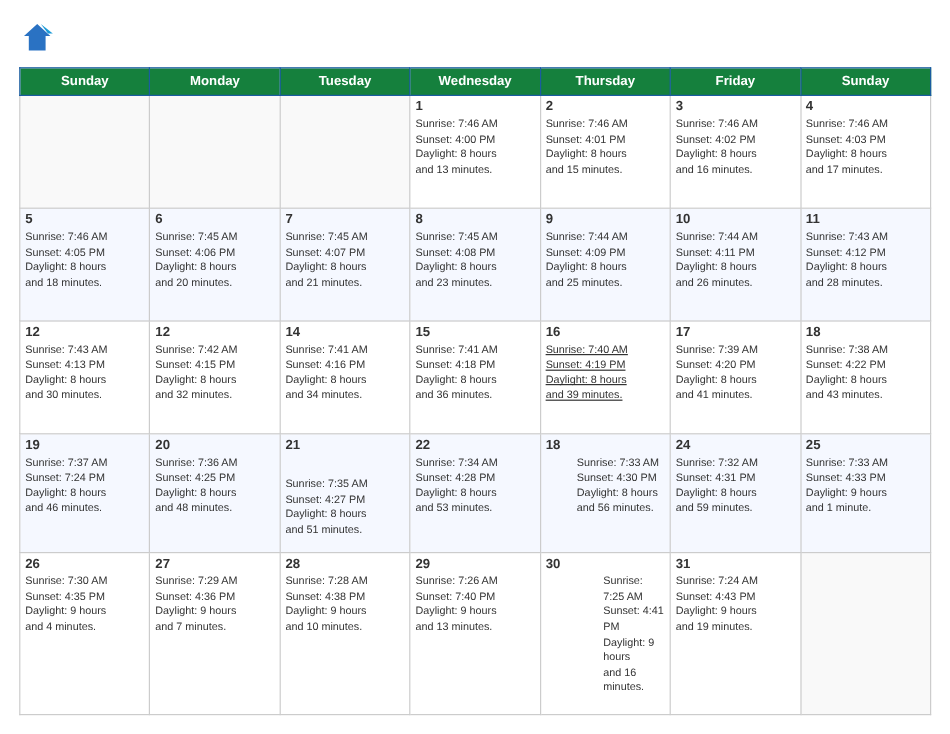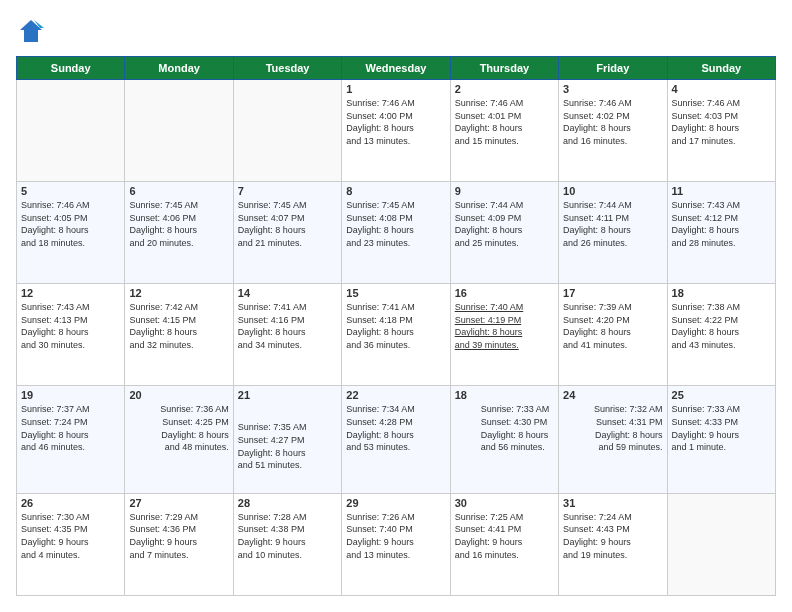--- a/index.html
+++ b/index.html
@@ -268,21 +268,21 @@
         <tr>
           <td>
             <span class="day-num">19</span>
             <div class="cell-text" style="white-space: pre-line;">Sunrise: 7:37 AM
 Sunset: 7:24 PM
 Daylight: 8 hours
 and 46 minutes.</div>
           </td>
           <td>
             <span class="day-num">20</span>
-            <div class="cell-text" style="white-space: pre-line; text-align: right;">Sunrise: 7:36 AM
+            <div class="cell-text" style="white-space: pre-line;">Sunrise: 7:36 AM
 Sunset: 4:25 PM
 Daylight: 8 hours
 and 48 minutes.</div>
           </td>
           <td>
             <span class="day-num">21</span>
             <div class="cell-text" style="white-space: pre-line; margin-top: 20px;">Sunrise: 7:35 AM
 Sunset: 4:27 PM
 Daylight: 8 hours
 and 51 minutes.</div>
@@ -296,21 +296,21 @@
           </td>
           <td>
             <span class="day-num">18</span>
             <div class="cell-text" style="white-space: pre-line; margin-left: 26px;">Sunrise: 7:33 AM
 Sunset: 4:30 PM
 Daylight: 8 hours
 and 56 minutes.</div>
           </td>
           <td>
             <span class="day-num">24</span>
-            <div class="cell-text" style="white-space: pre-line; text-align: right;">Sunrise: 7:32 AM
+            <div class="cell-text" style="white-space: pre-line;">Sunrise: 7:32 AM
 Sunset: 4:31 PM
 Daylight: 8 hours
 and 59 minutes.</div>
           </td>
           <td>
             <span class="day-num">25</span>
             <div class="cell-text" style="white-space: pre-line;">Sunrise: 7:33 AM
 Sunset: 4:33 PM
 Daylight: 9 hours
 and 1 minute.</div>
@@ -340,21 +340,21 @@
           </td>
           <td>
             <span class="day-num">29</span>
             <div class="cell-text" style="white-space: pre-line;">Sunrise: 7:26 AM
 Sunset: 7:40 PM
 Daylight: 9 hours
 and 13 minutes.</div>
           </td>
           <td>
             <span class="day-num">30</span>
-            <div class="cell-text" style="white-space: pre-line;">Sunrise: 7:25 AM
+            <div class="cell-text" style="white-space: pre-line; margin-left: 48px;">Sunrise: 7:25 AM
 Sunset: 4:41 PM
 Daylight: 9 hours
 and 16 minutes.</div>
           </td>
           <td>
             <span class="day-num">31</span>
             <div class="cell-text" style="white-space: pre-line;">Sunrise: 7:24 AM
 Sunset: 4:43 PM
 Daylight: 9 hours
 and 19 minutes.</div>

